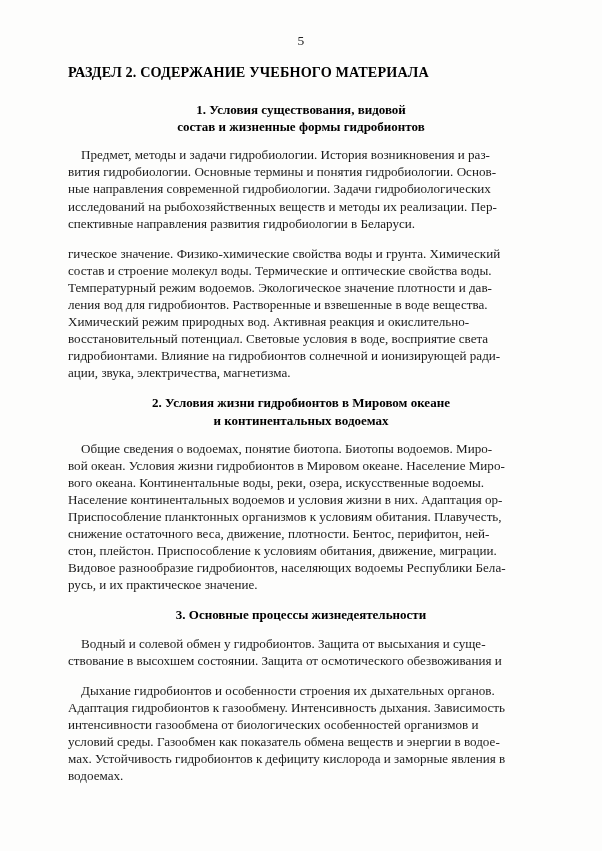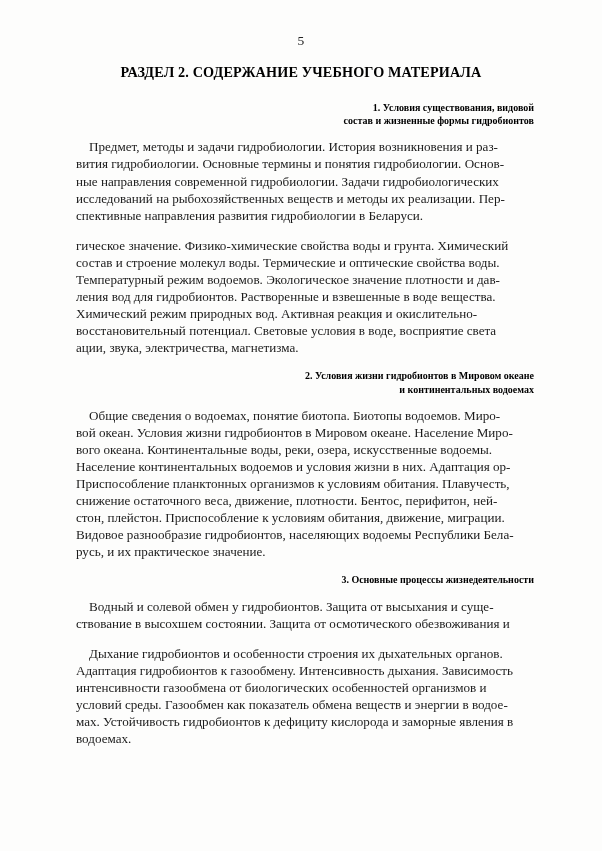--- a/index.html
+++ b/index.html
@@ -24,53 +24,52 @@
   }
   .page-number {
     text-align: center;
     font-size: 13.5px;
     color: #222;
     letter-spacing: 0.2px;
     margin: 0 0 14px 0;
     line-height: 1.1;
   }
   .section-title {
-    text-align: center;
+    text-align: left;
     font-weight: bold;
     font-size: 14.2px;
     color: #000;
     letter-spacing: 0.15px;
     line-height: 1.28;
     margin: 0 0 20px 0;
   }
   .subheading {
-    text-align: right;
+    text-align: center;
     font-weight: bold;
-    font-size: 10px;
+    font-size: 13px;
     color: #000;
     line-height: 1.32;
     margin: 0 0 11px 0;
   }
   .subheading .line {
     display: block;
   }
   .body-block {
     margin: 0 0 13px 0;
   }
   .para {
     font-size: 13.1px;
     line-height: 1.305;
     color: #1b1b1b;
     text-align: left;
     margin: 0;
   }
   .para .line {
     display: block;
     white-space: pre;
-    margin-left: 8px;
   }
 </style>
 </head>
 <body>
 
 <div class="page">
 
   <div class="page-number">5</div>
 
   <h1 class="section-title">РАЗДЕЛ 2. СОДЕРЖАНИЕ УЧЕБНОГО МАТЕРИАЛА</h1>
@@ -92,20 +91,21 @@
     </div>
 
     <div class="body-block">
       <p class="para">
         <span class="line">гическое значение. Физико-химические свойства воды и грунта. Химический</span>
         <span class="line">состав и строение молекул воды. Термические и оптические свойства воды.</span>
         <span class="line">Температурный режим водоемов. Экологическое значение плотности и дав-</span>
         <span class="line">ления вод для гидробионтов. Растворенные и взвешенные в воде вещества.</span>
         <span class="line">Химический режим природных вод. Активная реакция и окислительно-</span>
         <span class="line">восстановительный потенциал. Световые условия в воде, восприятие света</span>
+        <span class="line">гидробионтами. Влияние на гидробионтов солнечной и ионизирующей ради-</span>
         <span class="line">ации, звука, электричества, магнетизма.</span>
       </p>
     </div>
   </div>
 
   <div>
     <div class="subheading">
       <span class="line">2. Условия жизни гидробионтов в Мировом океане</span>
       <span class="line">и континентальных водоемах</span>
     </div>

